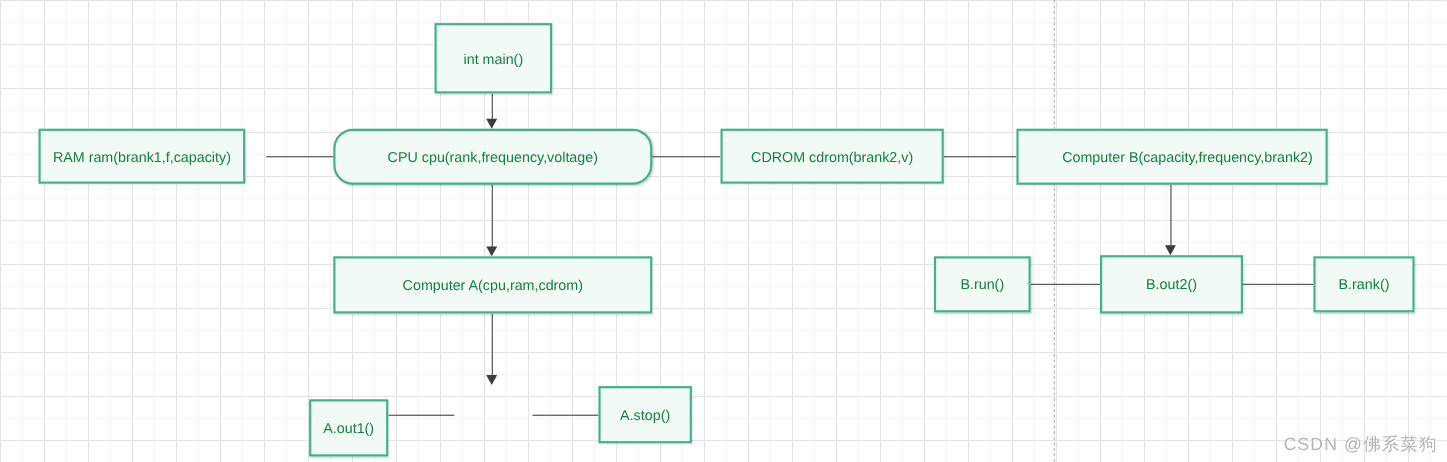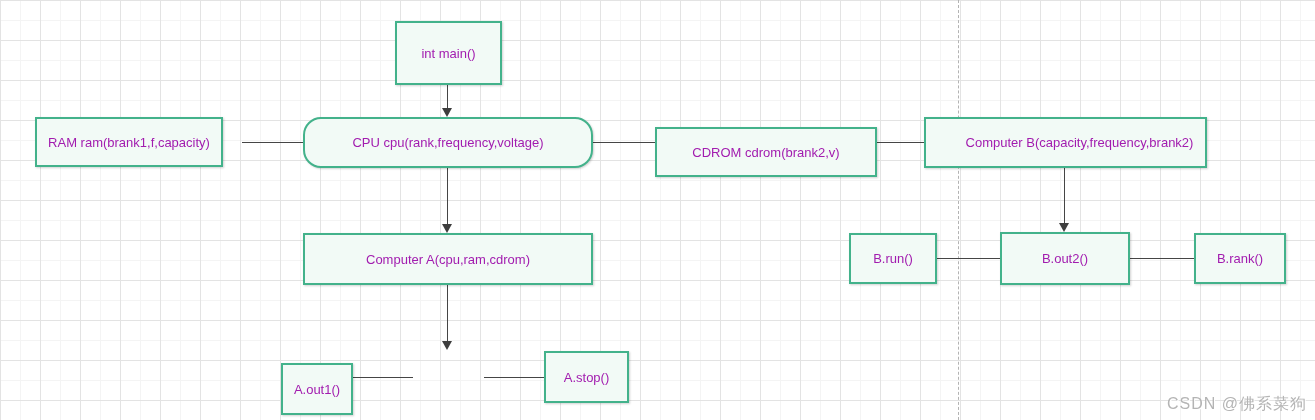--- a/index.html
+++ b/index.html
@@ -23,21 +23,21 @@
   .node {
     position: absolute;
     box-sizing: border-box;
     border: 2px solid #43b28b;
     background: #f2faf6;
     box-shadow: 1px 1px 2px rgba(0,0,0,0.18);
     display: flex;
     align-items: center;
     justify-content: center;
     font-size: 13px;
-    color: #a21caf;
+    color: #15803d;
     text-align: center;
     white-space: nowrap;
     z-index: 3;
   }
 
   .hline {
     position: absolute;
     height: 0;
     border-top: 1px solid #454545;
     z-index: 2;
@@ -109,21 +109,21 @@
 
   <div class="node" style="left:395px;  top:21px;  width:107px; height:64px;">
     <span>int main()</span>
   </div>
   <div class="node" style="left:35px;   top:117px; width:188px; height:50px;">
     <span>RAM ram(brank1,f,capacity)</span>
   </div>
   <div class="node" style="left:303px;  top:117px; width:290px; height:51px;border-radius:18px;">
     <span>CPU cpu(rank,frequency,voltage)</span>
   </div>
-  <div class="node" style="left:655px;  top:127px; width:222px; height:50px;text-align:right;">
+  <div class="node" style="left:655px;  top:117px; width:203px; height:50px;text-align:right;">
     <span>CDROM cdrom(brank2,v)</span>
   </div>
   <div class="node" style="left:924px;  top:117px; width:283px; height:51px;padding-left:28px;">
     <span>Computer B(capacity,frequency,brank2)</span>
   </div>
   <div class="node" style="left:303px;  top:233px; width:290px; height:52px;">
     <span>Computer A(cpu,ram,cdrom)</span>
   </div>
   <div class="node" style="left:281px;  top:351px; width:72px;  height:52px;margin-top:12px;">
     <span>A.out1()</span>

